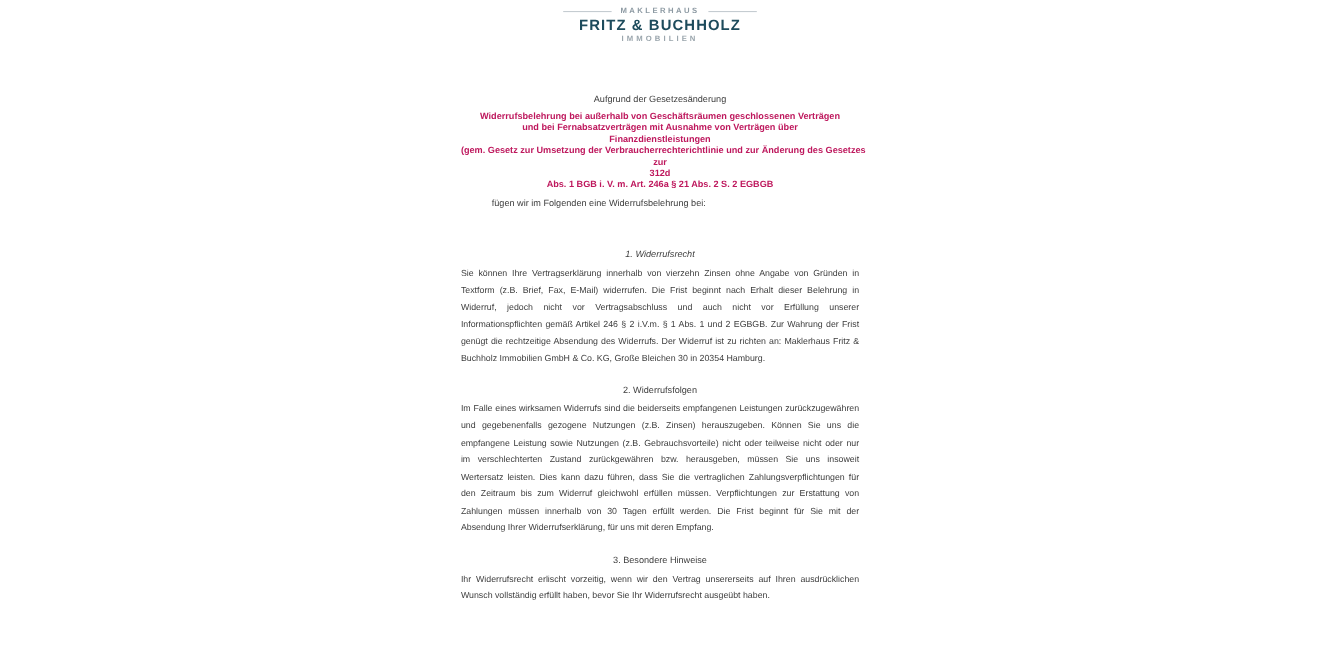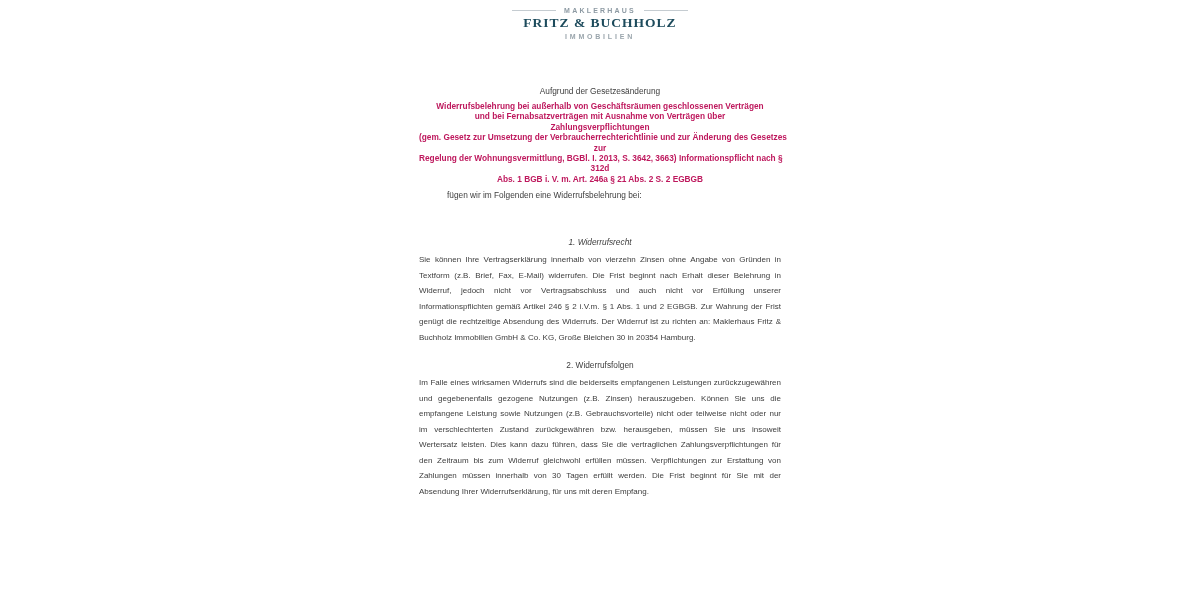--- a/index.html
+++ b/index.html
@@ -16,21 +16,20 @@
   .logo-top {
     display: flex; align-items: center; justify-content: center; gap: 8px;
     font-size: 7px; letter-spacing: 2.2px; font-weight: 600;
     color: #8d9aa3;
   }
   .logo-rule { width: 44px; height: 1px; background: #c5ccd1; }
   .logo-name {
     margin-top: 1px;
     font-size: 13.5px; font-weight: bold; letter-spacing: 1px;
     color: #1d4b5c;
-    font-family: Liberation Serif, serif;
   }
   .logo-sub {
     margin-top: 2px;
     font-size: 7px; letter-spacing: 2.8px; font-weight: 600;
     color: #9aa5ac;
   }
 
   
   .doc { width: 362px; margin: 46px auto 0 auto; }
 
@@ -71,24 +70,23 @@
   <div class="logo-sub">IMMOBILIEN</div>
 </div>
 
 <div class="doc">
 
   <div class="intro">Aufgrund der Gesetzesänderung</div>
 
   <div class="title">
     <div class="title-line">Widerrufsbelehrung bei außerhalb von Geschäftsräumen geschlossenen Verträgen</div>
     <div class="title-line">und bei Fernabsatzverträgen mit Ausnahme von Verträgen über</div>
-    <div class="title-line">Zahlungsverpflichtungen</div>
+    <div class="title-line">Finanzdienstleistungen</div>
     <div class="title-line">(gem. Gesetz zur Umsetzung der Verbraucherrechterichtlinie und zur Änderung des Gesetzes</div>
     <div class="title-line">zur</div>
-    <div class="title-line">Regelung der Wohnungsvermittlung, BGBl. I. 2013, S. 3642, 3663) Informationspflicht nach §</div>
     <div class="title-line">312d</div>
     <div class="title-line">Abs. 1 BGB i. V. m. Art. 246a § 21 Abs. 2 S. 2 EGBGB</div>
   </div>
 
   <div class="after-title">fügen wir im Folgenden eine Widerrufsbelehrung bei:</div>
 
   <div class="section sec-1">
     <div class="section-heading">1. Widerrufsrecht</div>
     <div class="para">
       <div class="jline">Sie können Ihre Vertragserklärung innerhalb von vierzehn Zinsen ohne Angabe von Gründen in</div>
@@ -107,14 +105,21 @@
       <div class="jline">und gegebenenfalls gezogene Nutzungen (z.B. Zinsen) herauszugeben. Können Sie uns die</div>
       <div class="jline">empfangene Leistung sowie Nutzungen (z.B. Gebrauchsvorteile) nicht oder teilweise nicht oder nur</div>
       <div class="jline">im verschlechterten Zustand zurückgewähren bzw. herausgeben, müssen Sie uns insoweit</div>
       <div class="jline">Wertersatz leisten. Dies kann dazu führen, dass Sie die vertraglichen Zahlungsverpflichtungen für</div>
       <div class="jline">den Zeitraum bis zum Widerruf gleichwohl erfüllen müssen. Verpflichtungen zur Erstattung von</div>
       <div class="jline">Zahlungen müssen innerhalb von 30 Tagen erfüllt werden. Die Frist beginnt für Sie mit der</div>
       <div class="jline last">Absendung Ihrer Widerrufserklärung, für uns mit deren Empfang.</div>
     </div>
   </div>
 
+  <div class="section sec-3">
+    <div class="section-heading">3. Besondere Hinweise</div>
+    <div class="para">
+      <div class="jline">Ihr Widerrufsrecht erlischt vorzeitig, wenn wir den Vertrag unsererseits auf Ihren ausdrücklichen</div>
+      <div class="jline last">Wunsch vollständig erfüllt haben, bevor Sie Ihr Widerrufsrecht ausgeübt haben.</div>
+    </div>
+  </div>
 
 </div>
 
 </body></html>

